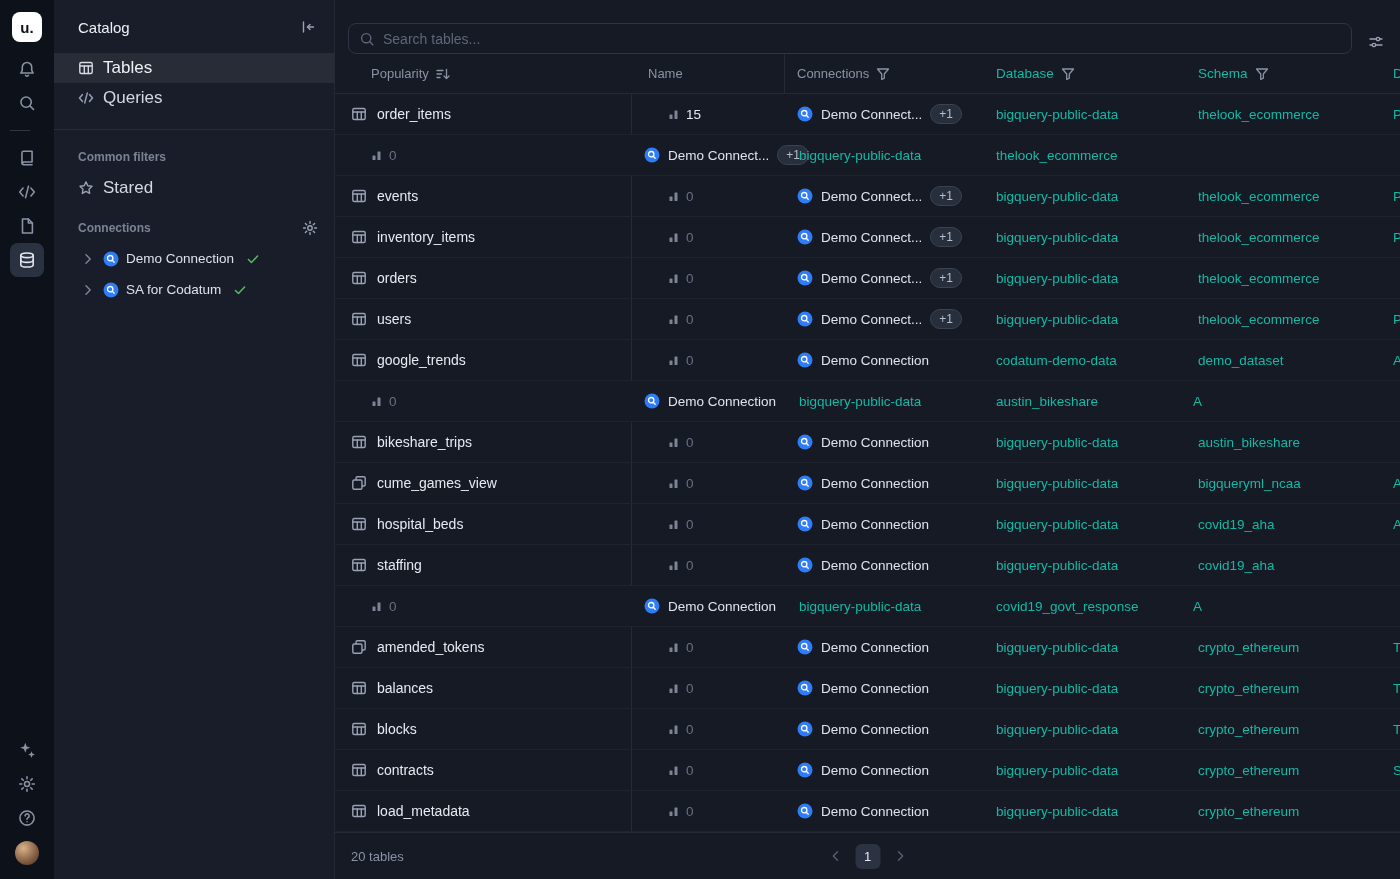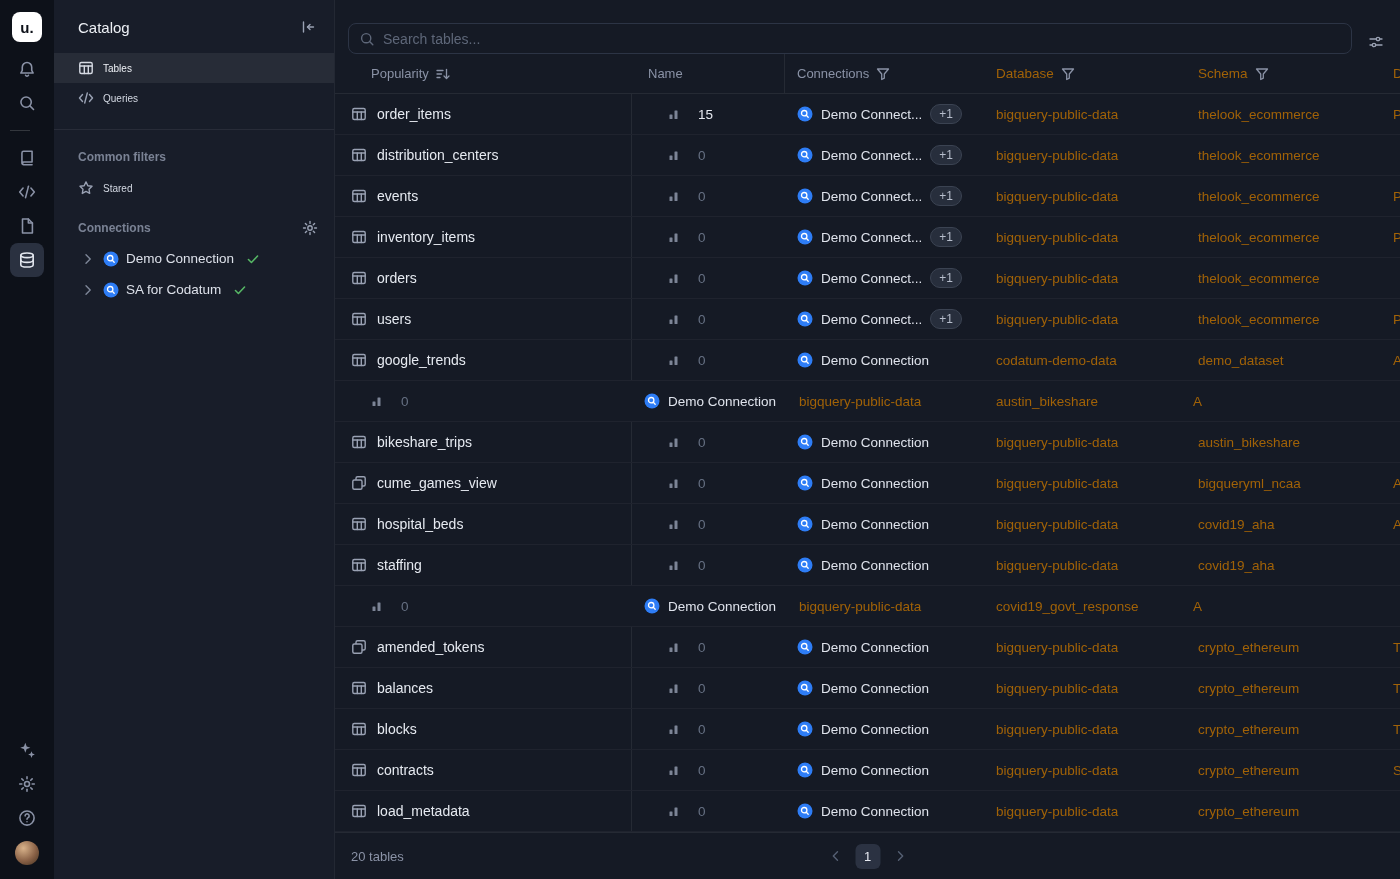--- a/index.html
+++ b/index.html
@@ -24,21 +24,21 @@
             background:radial-gradient(circle at 35% 30%, #d8b28a, #8a6247 55%, #42301f); }
 
   
   .sidebar { width:281px; background:#181D29; border-right:1px solid rgba(255,255,255,.05);
              flex-shrink:0; display:flex; flex-direction:column; }
   .sb-header { display:flex; align-items:center; justify-content:space-between; padding:15px 14px 14px 24px; }
   .sb-title { font-size:15px; font-weight:400; color:#EDF0F5; }
   .icon-btn { background:none; border:none; color:#9AA2B4; width:24px; height:24px;
               display:flex; align-items:center; justify-content:center; border-radius:6px; }
   .nav-item { height:30px; display:flex; align-items:center; gap:9px; padding:0 16px 0 24px;
-              font-size:10px; color:#D3D8E2; cursor:pointer; }
+              font-size:17px; color:#D3D8E2; cursor:pointer; }
   .nav-item .icon { color:#9AA2B4; display:flex; }
   .nav-item.active { background:rgba(255,255,255,.065); color:#EDF0F5; }
   .nav-item.active .icon { color:#D6DAE3; }
   .sb-divider { height:1px; background:rgba(255,255,255,.07); margin:16px 0 8px; }
   .sb-section-label { font-size:12px; font-weight:700; color:#7A8294; padding:12px 16px 9px 24px; }
   .sb-section-row { display:flex; align-items:center; justify-content:space-between; padding-right:12px; margin-top:10px; }
   .sb-section-row .sb-section-label { padding-top:8px; padding-bottom:8px; }
   .tree-item { height:31px; display:flex; align-items:center; gap:7px; padding-left:26px; font-size:13.5px; color:#DCE0E9; cursor:pointer; }
   .tree-item .chev { color:#7E8798; display:flex; }
   .tree-item .check { display:flex; margin-left:5px; }
@@ -50,37 +50,37 @@
   .search { flex:1; height:31px; border:1px solid #2C3445; border-radius:8px; display:flex; align-items:center;
             gap:8px; padding:0 10px; color:#5E6779; }
   .search input { flex:1; background:none; border:none; outline:none; color:#E7EAF1; font-size:14px; }
   .search input::placeholder { color:#5E6779; }
 
   .thead, .trow { display:grid; grid-template-columns:297px 153px 197px 202px 200px 1fr; }
   .thead { height:40px; border-bottom:1px solid rgba(255,255,255,.07); color:#8A92A6; font-size:13px; flex-shrink:0; }
   .trow  { height:41px; border-bottom:1px solid rgba(255,255,255,.045); font-size:14px; cursor:pointer; }
   .cell { display:flex; align-items:center; min-width:0; height:100%; }
   .name-cell    { padding-left:16px; gap:10px; border-right:1px solid rgba(255,255,255,.07); }
-  .pop-cell     { padding-left:36px; gap:18px; }
+  .pop-cell     { padding-left:36px; gap:6px; }
   .conn-cell    { padding-left:12px; gap:8px; }
   .db-cell      { padding-left:14px; }
   .schema-cell  { padding-left:14px; }
   .partial-cell { padding-left:9px; overflow:hidden; white-space:nowrap; }
   .hcell { gap:6px; }
   .hcell .hicon { color:#8A92A6; display:flex; }
 
   .name-cell .icon { color:#99A1B3; }
   .name-text { color:#E6EAF1; white-space:nowrap; overflow:hidden; text-overflow:ellipsis; }
   .pop-cell .icon { color:#7C8496; }
   .pop-val { color:#667083; font-size:13.5px; }
   .pop-val.hot { color:#E7EAF1; }
   .conn-text { color:#DFE3EC; font-size:13.5px; white-space:nowrap; }
   .badge { border:1px solid #3B4352; background:#272E3C; color:#B6BDCB; border-radius:999px;
            font-size:12px; padding:1px 8px; line-height:16px; }
-  .db-cell span, .schema-cell span, .partial-cell span { color:#a16207; font-size:13.5px; white-space:nowrap; }
+  .db-cell span, .schema-cell span, .partial-cell span { color:#14b8a6; font-size:13.5px; white-space:nowrap; }
 
   .tbody { flex:1; overflow:hidden; }
 
   .tfooter { position:relative; height:47px; display:flex; align-items:center; padding:0 16px;
              border-top:1px solid rgba(255,255,255,.07); flex-shrink:0; }
   .count { font-size:13px; color:#8A92A6; }
   .pagination { position:absolute; left:50%; transform:translateX(-50%); display:flex; align-items:center; gap:10px; }
   .page-num { min-width:25px; height:25px; border-radius:6px; background:#2B3242; color:#E7EAF1;
               font-size:13px; border:none; }
   .page-chev { color:#566074; background:none; border:none; width:20px; height:20px;
@@ -369,31 +369,20 @@
             <span>bigquery-public-data</span>
           </div>
           <div class="cell schema-cell">
             <span>thelook_ecommerce</span>
           </div>
           <div class="cell partial-cell">
             <span>P</span>
           </div>
         </div>
         <div class="trow">
-          <div class="cell name-cell">
-            <span class="icon">
-              <svg width="16" height="16" viewBox="0 0 16 16" fill="none" stroke="currentColor" stroke-width="1.4" stroke-linecap="round" stroke-linejoin="round">
-                <rect x="1.8" y="2.5" width="12.4" height="11" rx="1.5"></rect>
-                <line x1="1.8" y1="6" x2="14.2" y2="6"></line>
-                <line x1="6.3" y1="6" x2="6.3" y2="13.5"></line>
-                <line x1="10.3" y1="6" x2="10.3" y2="13.5"></line>
-              </svg>
-            </span>
-            <span class="name-text">distribution_centers</span>
-          </div>
           <div class="cell pop-cell">
             <span class="icon">
               <svg width="12" height="12" viewBox="0 0 12 12">
                 <rect x="1.5" y="6.5" width="3" height="4.5" rx="0.5" fill="currentColor"></rect>
                 <rect x="6.5" y="2.5" width="3" height="8.5" rx="0.5" fill="currentColor"></rect>
               </svg>
             </span>
             <span class="pop-val">0</span>
           </div>
           <div class="cell conn-cell">

